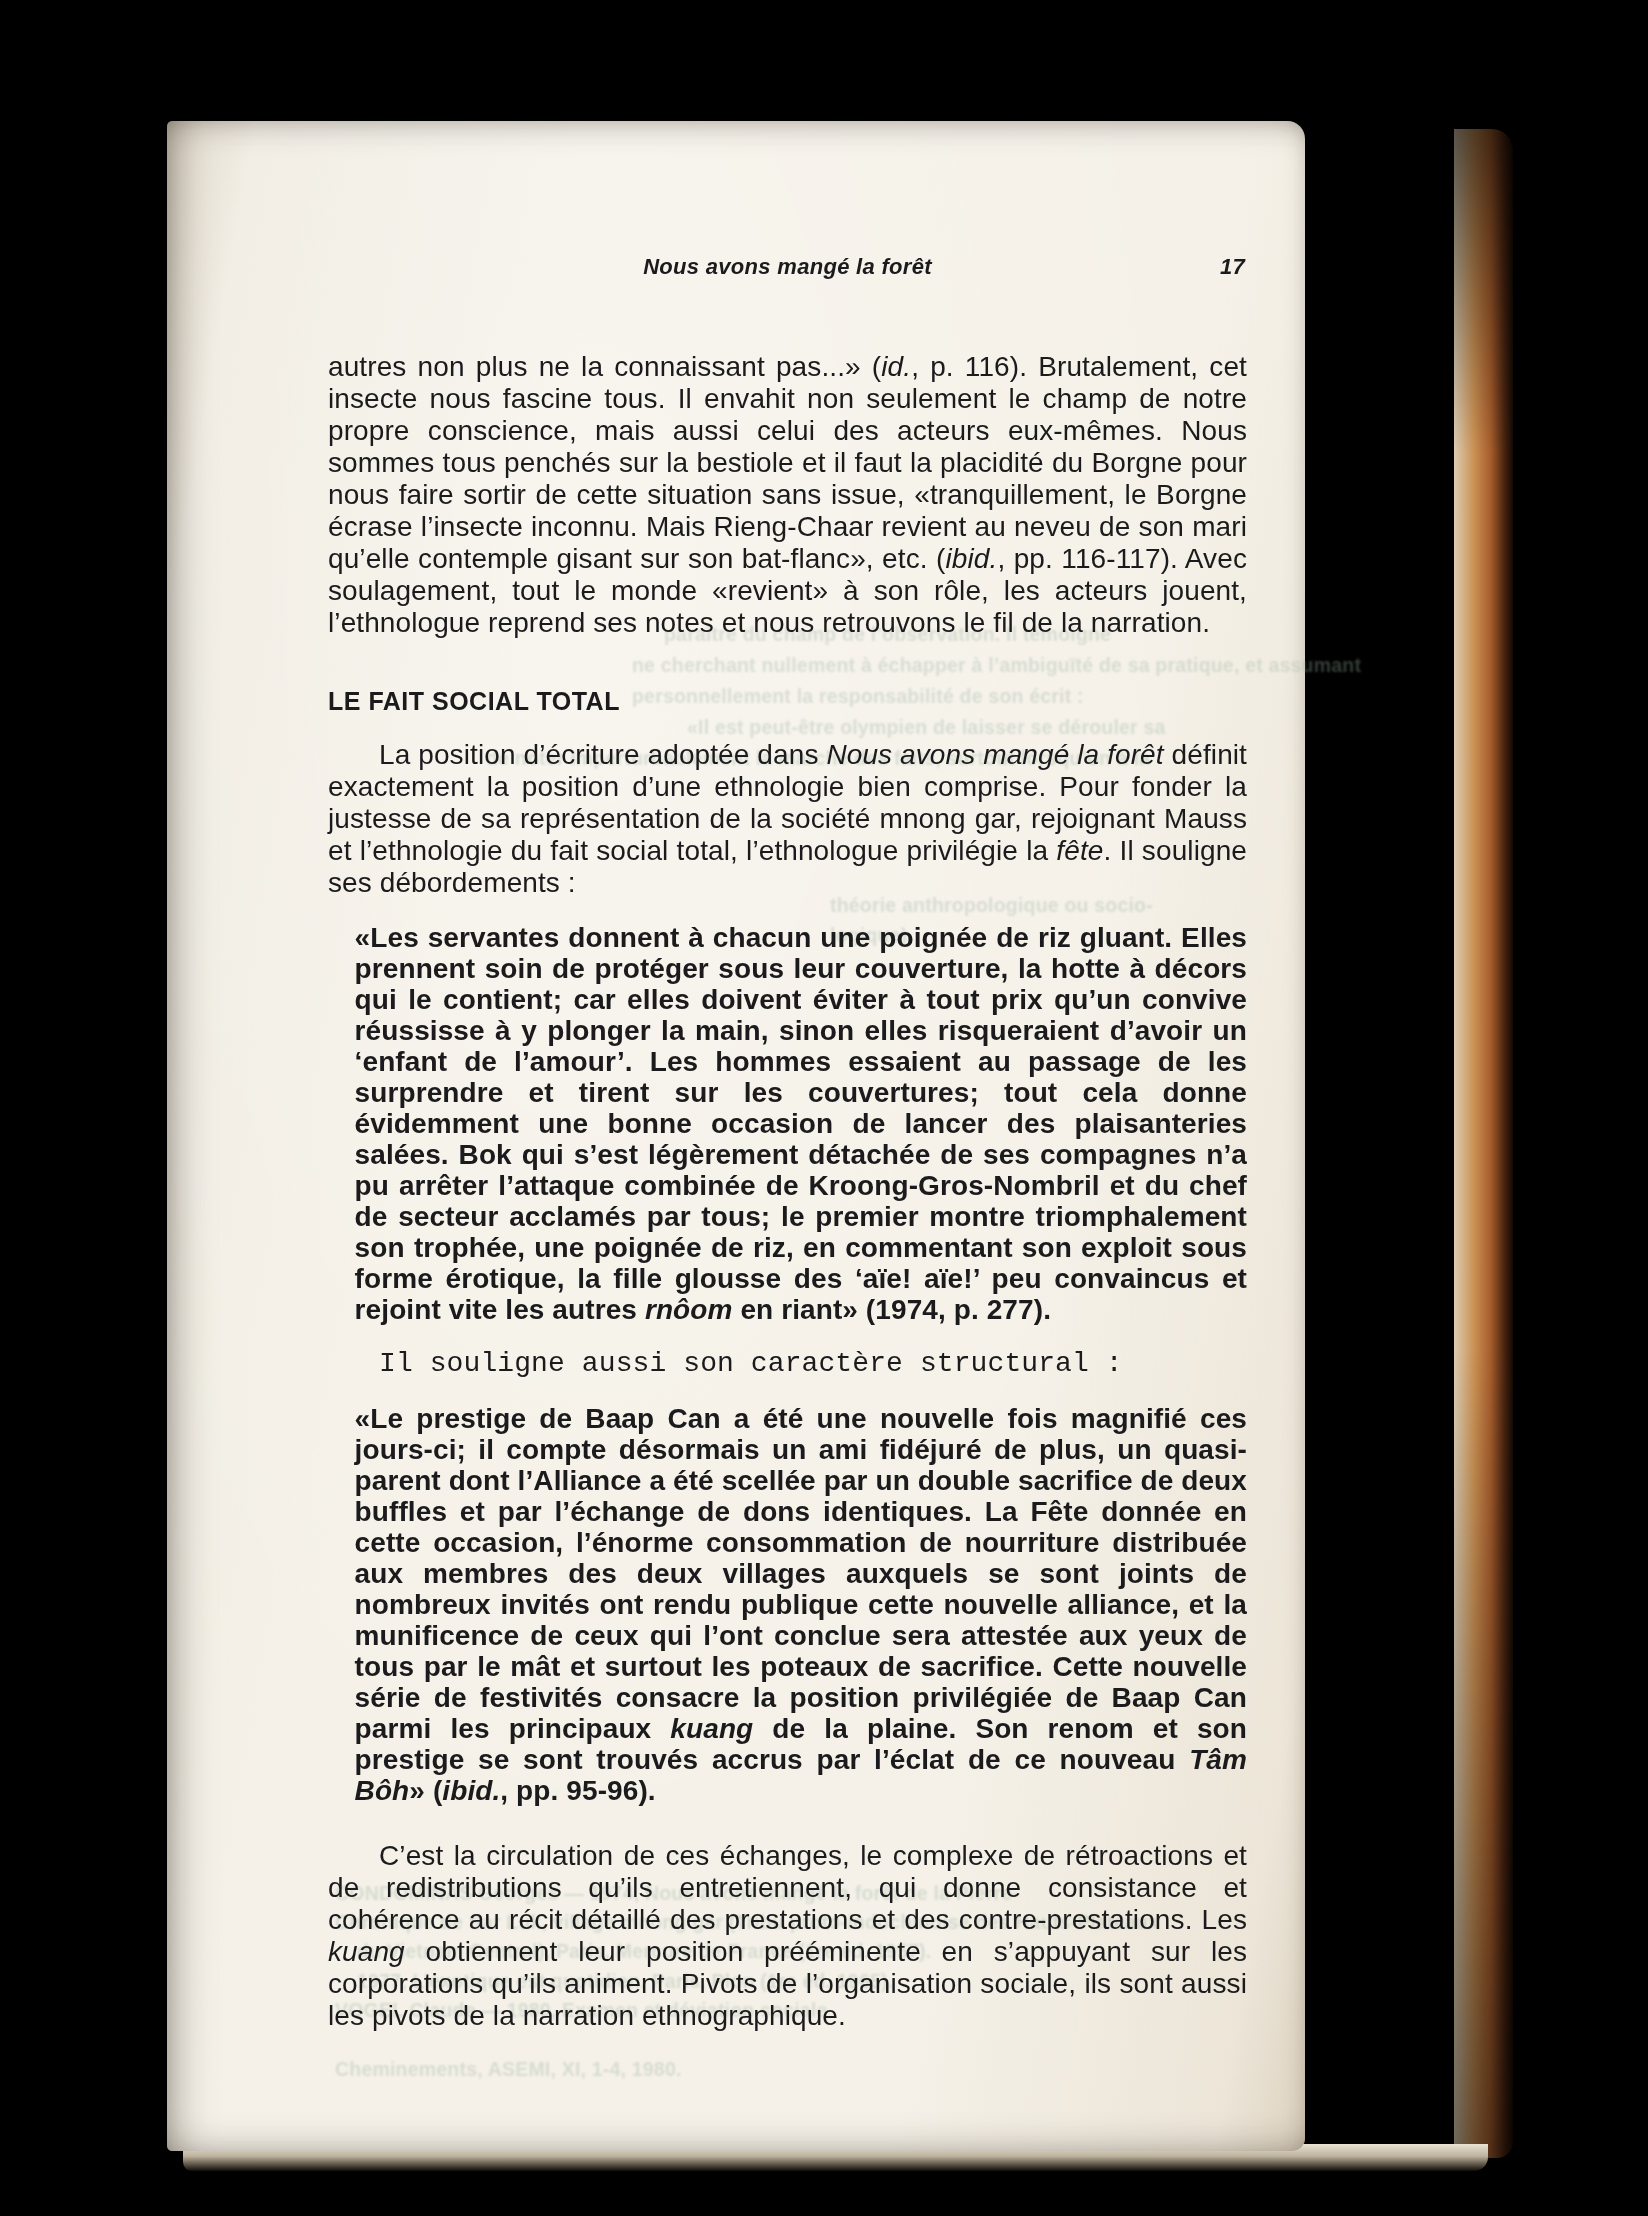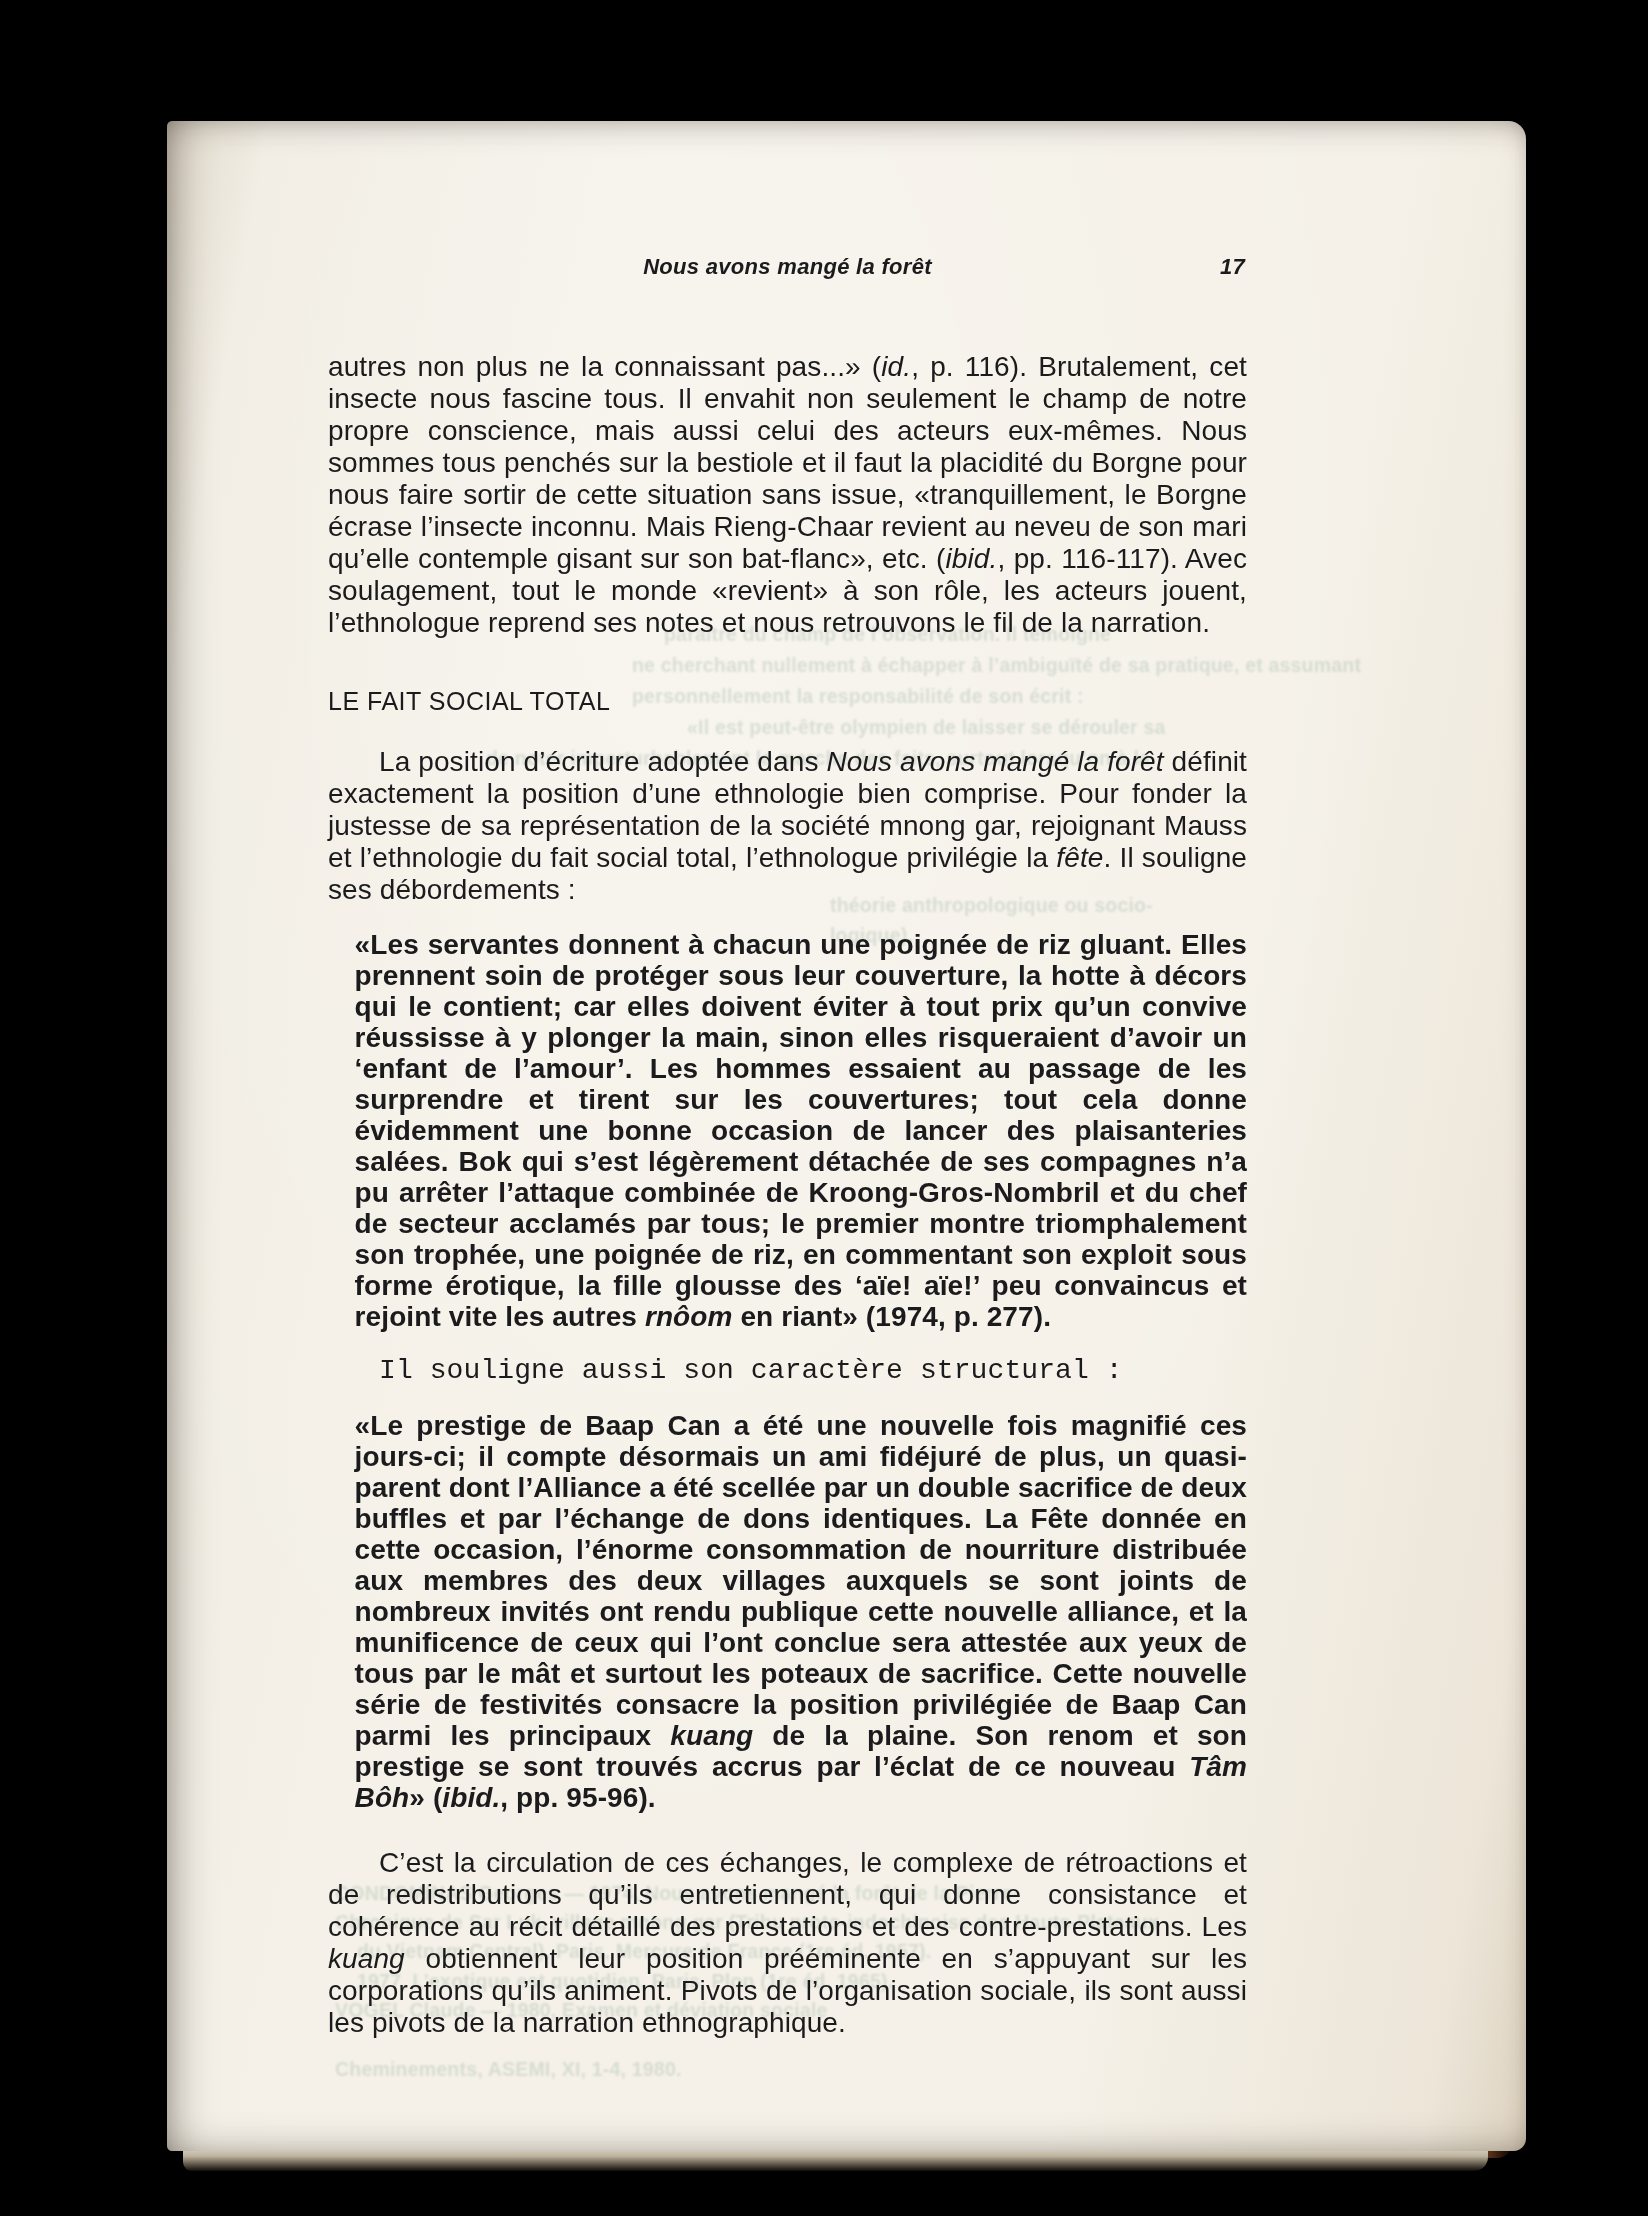--- a/index.html
+++ b/index.html
@@ -18,21 +18,21 @@
       linear-gradient(90deg,#dccdb2 0%,#c98f52 35%,var(--edge_warm,#a65d2c) 62%,#4a2410 85%,#140a04 100%);
   }
   .edge-bottom{
     position:absolute;left:183px;top:2144px;width:1305px;height:26.6px;z-index:0;
     border-radius:0 0 14px 8.9px;
     background:linear-gradient(180deg,#e9e2d3 0%,#bdb29d 45%,#5f574a 75%,#100d09 100%);
   }
 
   
   .page{
-    position:absolute;left:167px;top:121px;width:1359px;height:2030px;z-index:1;
+    position:absolute;left:167px;top:121px;width:1138px;height:2030px;z-index:1;
     border-radius:5.3px 17.7px 12.4px 5.3px;
     background:
       radial-gradient(ellipse at 38% 22%, rgba(255,255,255,.30), rgba(255,255,255,0) 62%),
       linear-gradient(100deg,#ded6c7 0%,#f0ece2 6%,var(--page_bg,#f5f1e8) 28%,var(--page_bg,#f5f1e8) 72%,#ece5d8 94%,#ddd2c0 100%);
     box-shadow:
       inset 28px 0 43px -26.6px rgba(40,30,20,.50),
       inset 0 25px 37px -30px rgba(40,30,20,.38),
       inset 0 -28px 41px -32px rgba(40,30,20,.32),
       inset -16px 0 26.6px -21px rgba(60,40,20,.25);
   }
@@ -53,21 +53,21 @@
   }
   .running-head{position:relative;height:30px;margin-bottom:67px;
     font-style:italic;font-weight:700;font-size:22px;letter-spacing:0.3px;}
   .rh-title{position:absolute;left:0;right:0;text-align:center;}
   .rh-num{position:absolute;right:2px;top:0;}
 
   p{margin:0;}
   .body{font-size:28px;line-height:32px;text-align:justify;letter-spacing:0.1px;}
   .indent{text-indent:51px;}
   .section-heading{
-    margin:48px 0 30px 0;font-size:25px;font-weight:400;letter-spacing:0.5px;
+    margin:48px 0 23px 0;font-size:25px;font-weight:700;letter-spacing:0.5px;
   }
   .quote{
     margin:23px 0 0 26.6px;font-size:28px;line-height:31px;font-weight:700;
     text-align:justify;letter-spacing:0.1px;
   }
   .p3{margin-top:23px;font-family:Liberation Mono, monospace;}
   .p4{margin-top:34px;}
   i{font-style:italic;}
 </style>
 </head>

